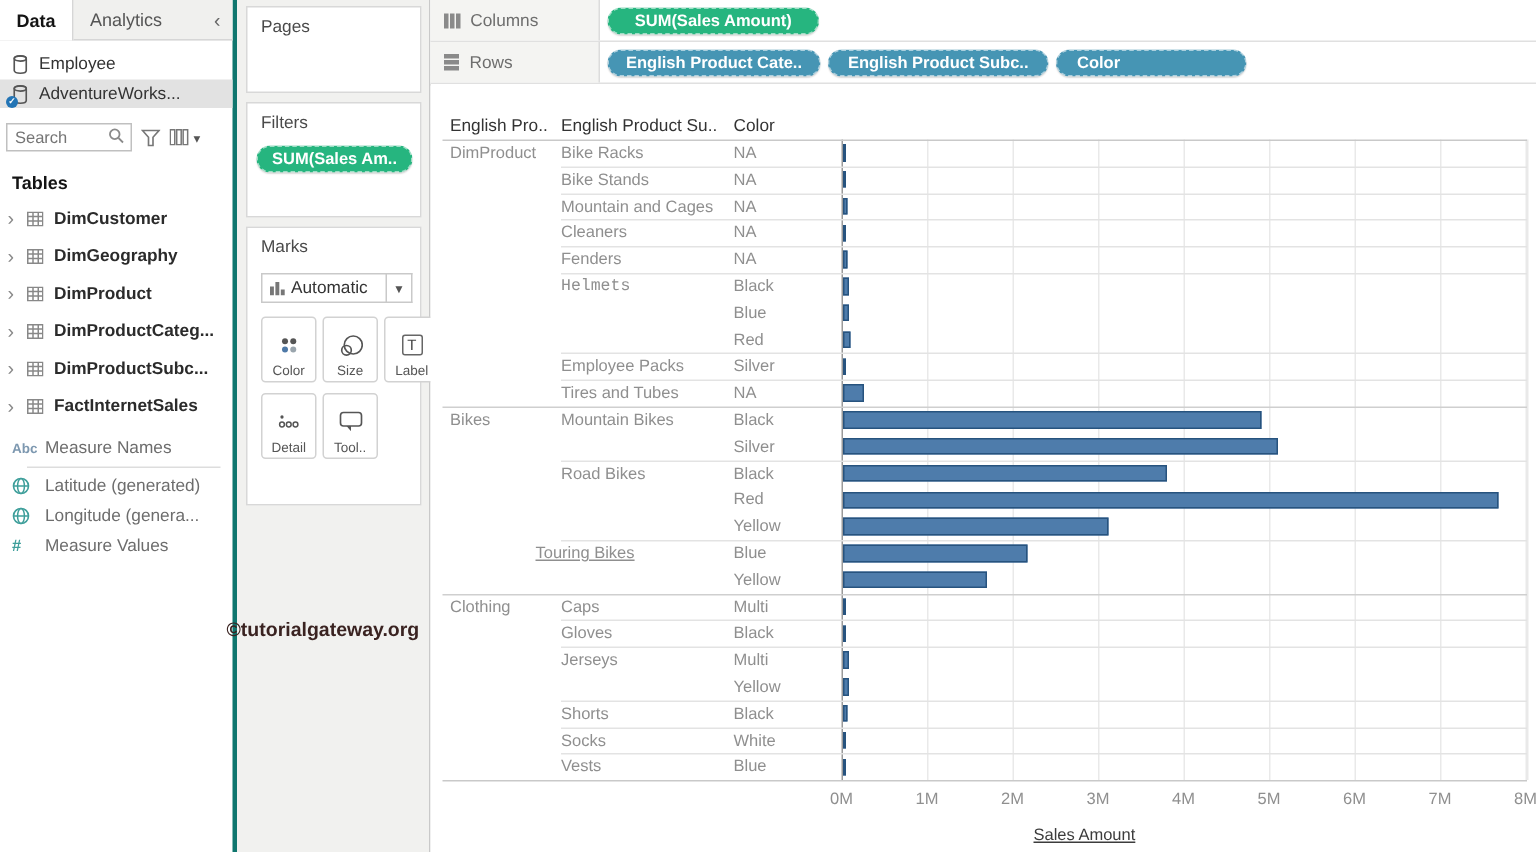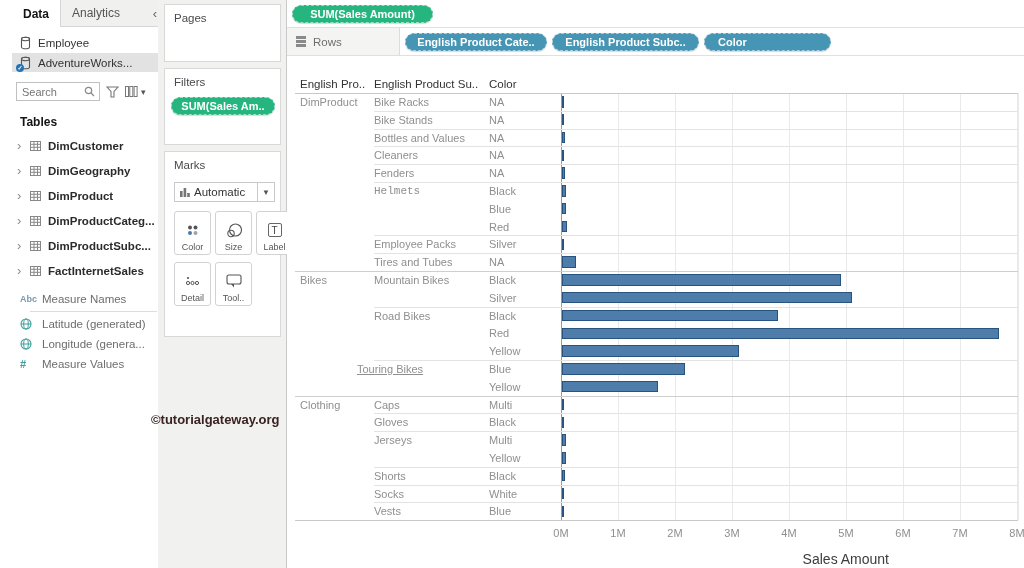--- a/index.html
+++ b/index.html
@@ -1,21 +1,21 @@
 <!DOCTYPE html>
 <html><head>
 <meta charset="utf-8">
 <style>
   * { margin:0; padding:0; box-sizing:border-box; }
   html,body { width:1024px; height:568px; }
   body { font-family:"Liberation Sans", sans-serif; background:#fff; position:relative; overflow:hidden; }
   #app { position:absolute; left:0; top:0; width:1024px; height:568px; background:#fff; }
 
   
-  #sidebar { position:absolute; left:12px; top:0; width:158px; height:568px; background:#fff; border-right:5px solid #0f766e; }
+  #sidebar { position:absolute; left:0; top:0; width:158px; height:568px; background:#fff; border-right:3px solid #0f766e; }
   .tabbar { height:27px; background:#f0f0ee; border-bottom:1px solid #d6d6d6; display:flex; align-items:stretch; }
   .tab { padding:0 11px; font-size:12px; display:flex; align-items:center; color:#555; }
   .tab.active { background:#fff; color:#141414; font-weight:bold; border-right:1px solid #d6d6d6; margin-bottom:-1px; }
   .collapse { margin-left:auto; padding:0 8px; color:#666; font-size:13px; display:flex; align-items:center; }
   .conn-row { height:19px; display:flex; align-items:center; padding-left:7px; font-size:11.5px; color:#333; margin-top:1px; }
   .conn-row.selected { background:#e2e2e2; }
   .conn-icon { position:relative; width:13px; height:14px; margin-right:6px; flex:0 0 auto; }
   .badge { position:absolute; left:-3px; bottom:-2px; width:8px; height:8px; background:#2274b5; border-radius:50%; color:#fff; font-size:6px; line-height:8px; text-align:center; font-weight:bold; }
   .searchrow { display:flex; align-items:center; margin:10px 4px 0 4px; }
   .searchbox { width:84px; height:19px; border:1px solid #c0c0c0; background:#fff; display:flex; align-items:center; padding:0 3px 0 5px; }
@@ -69,21 +69,21 @@
 
   
   #chart { position:absolute; left:287px; top:57px; width:691px; height:511px; background:#fff; }
   .hdr { position:absolute; top:21px; font-size:11.5px; color:#333; white-space:nowrap; }
   .rlabel { position:absolute; font-size:11px; color:#8f8f8f; white-space:nowrap; }
   .gridline { position:absolute; width:1px; background:#e9e9e9; }
   .gridline.zero { background:#9a9a9a; }
   .hline { position:absolute; height:1px; }
   .bar { position:absolute; background:#4e7cab; border:1px solid #27537e; }
   .ticklabel { position:absolute; font-size:11px; color:#8f8f8f; width:40px; text-align:center; }
-  .xlabel { position:absolute; font-size:14px; color:#3c3c3c; width:200px; text-align:right; }
+  .xlabel { position:absolute; font-size:11px; color:#3c3c3c; width:200px; text-align:left;text-decoration:underline; }
 </style>
 </head>
 <body>
 
 <div id="app">
 
   <div id="sidebar">
     <div class="tabbar">
       <div class="tab active">Data</div>
       <div class="tab">Analytics</div>
@@ -322,20 +322,28 @@
           </span>
         <span class="mlabel">Tool..</span>
       </div>
     </div>
   </div>
 
   <div id="watermark">©tutorialgateway.org</div>
 
   <div id="shelves">
     <div class="shelf">
+      <div class="shelf-label-area">
+        <span class="cols-icon">
+            <i></i>
+            <i></i>
+            <i></i>
+          </span>
+        <span class="sl-text">Columns</span>
+      </div>
       <div class="shelf-pills">
         <span class="pill green pill-c0">SUM(Sales Amount)</span>
       </div>
     </div>
     <div class="shelf">
       <div class="shelf-label-area">
         <span class="rows-icon">
             <i></i>
             <i></i>
             <i></i>
@@ -369,21 +377,21 @@
         <div class="hline" style="left: 8px; top: 463.2px; width: 723px; background: rgb(201, 201, 201);"></div>
         <div class="rlabel" style="left: 13px; top: 39px;">DimProduct</div>
         <div class="rlabel" style="left: 87px; top: 39px;">Bike Racks</div>
         <div class="rlabel" style="left: 202px; top: 39px;">NA</div>
         <div class="bar" style="left: 275px; top: 39.2px; width: 2.223px; height: 11.4px; background: rgb(78, 124, 171);"></div>
         <div class="hline" style="left: 87px; top: 53.8px; width: 644px; background: rgb(227, 227, 227);"></div>
         <div class="rlabel" style="left: 87px; top: 56.8px;">Bike Stands</div>
         <div class="rlabel" style="left: 202px; top: 56.8px;">NA</div>
         <div class="bar" style="left: 275px; top: 57px; width: 2.28px; height: 11.4px; background: rgb(78, 124, 171);"></div>
         <div class="hline" style="left: 87px; top: 71.6px; width: 644px; background: rgb(227, 227, 227);"></div>
-        <div class="rlabel" style="left: 87px; top: 74.6px;">Bottles and Values</div>
+        <div class="rlabel" style="left: 87px; top: 74.6px;">Mountain and Cages</div>
         <div class="rlabel" style="left: 202px; top: 74.6px;">NA</div>
         <div class="bar" style="left: 275px; top: 74.8px; width: 3.249px; height: 11.4px; background: rgb(78, 124, 171);"></div>
         <div class="hline" style="left: 87px; top: 89.4px; width: 644px; background: rgb(227, 227, 227);"></div>
         <div class="rlabel" style="left: 87px; top: 92.4px;">Cleaners</div>
         <div class="rlabel" style="left: 202px; top: 92.4px;">NA</div>
         <div class="bar" style="left: 275px; top: 92.6px; width: 1.2px; height: 11.4px; background: rgb(78, 124, 171);"></div>
         <div class="hline" style="left: 87px; top: 107.2px; width: 644px; background: rgb(227, 227, 227);"></div>
         <div class="rlabel" style="left: 87px; top: 110.2px;">Fenders</div>
         <div class="rlabel" style="left: 202px; top: 110.2px;">NA</div>
         <div class="bar" style="left: 275px; top: 110.4px; width: 2.679px; height: 11.4px; background: rgb(78, 124, 171);"></div>

